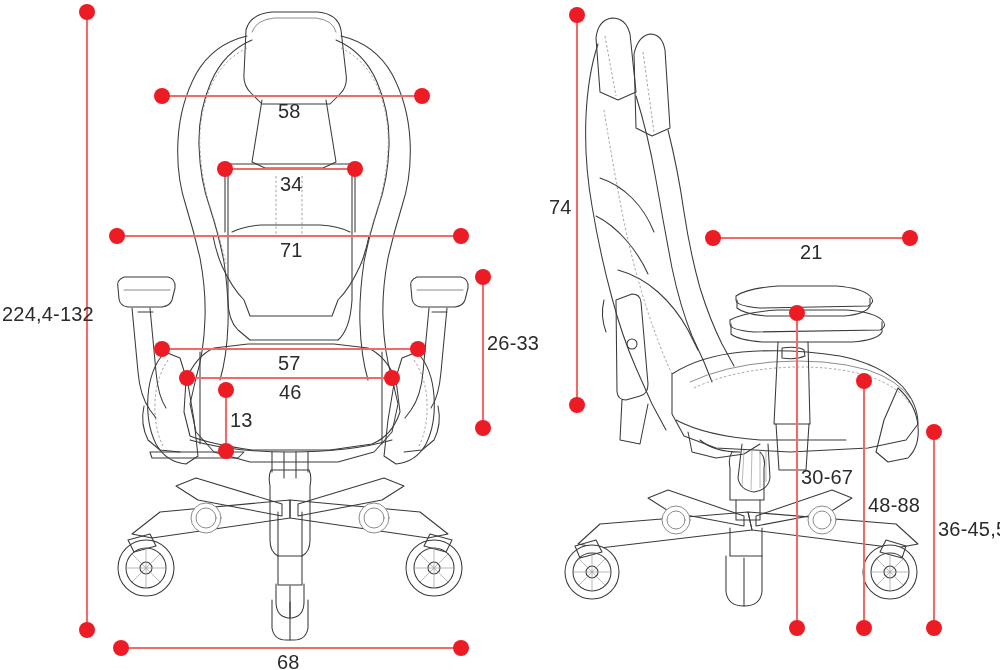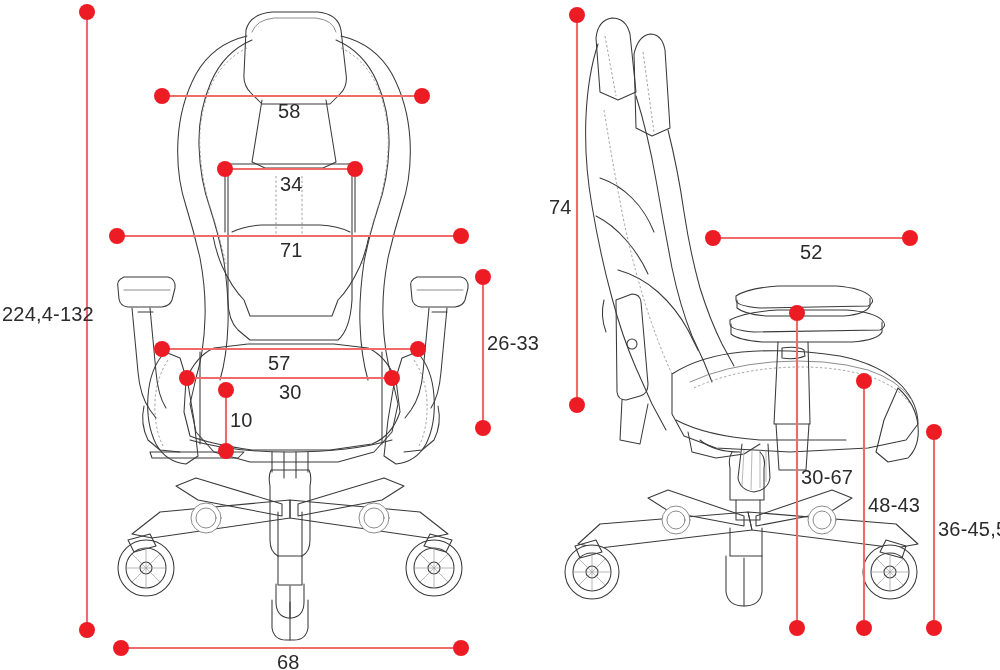--- a/index.html
+++ b/index.html
@@ -331,33 +331,33 @@
   </svg>
 
   <div class="dimlabel" style="left:2px;top:303px;">224,4-132</div>
 
   <div class="dimlabel" style="left:278px;top:100px;">58</div>
 
   <div class="dimlabel" style="left:280px;top:173px;">34</div>
 
   <div class="dimlabel" style="left:280px;top:239px;">71</div>
 
-  <div class="dimlabel" style="left:268px;top:352px;">57</div>
-
-  <div class="dimlabel" style="left:279px;top:381px;">30</div>
-
-  <div class="dimlabel" style="left:230px;top:409px;">10</div>
+  <div class="dimlabel" style="left:278px;top:352px;">57</div>
+
+  <div class="dimlabel" style="left:279px;top:381px;">46</div>
+
+  <div class="dimlabel" style="left:230px;top:409px;">13</div>
 
   <div class="dimlabel" style="left:487px;top:332px;">26-33</div>
 
   <div class="dimlabel" style="left:277px;top:651px;">68</div>
 
   <div class="dimlabel" style="left:549px;top:196px;">74</div>
 
-  <div class="dimlabel" style="left:800px;top:241px;">52</div>
+  <div class="dimlabel" style="left:800px;top:241px;">21</div>
 
   <div class="dimlabel" style="left:801px;top:466px;">30-67</div>
 
-  <div class="dimlabel" style="left:868px;top:494px;">48-43</div>
+  <div class="dimlabel" style="left:868px;top:494px;">48-88</div>
 
   <div class="dimlabel" style="left:938px;top:518px;">36-45,5</div>
 
 </div>
 
 </body></html>

